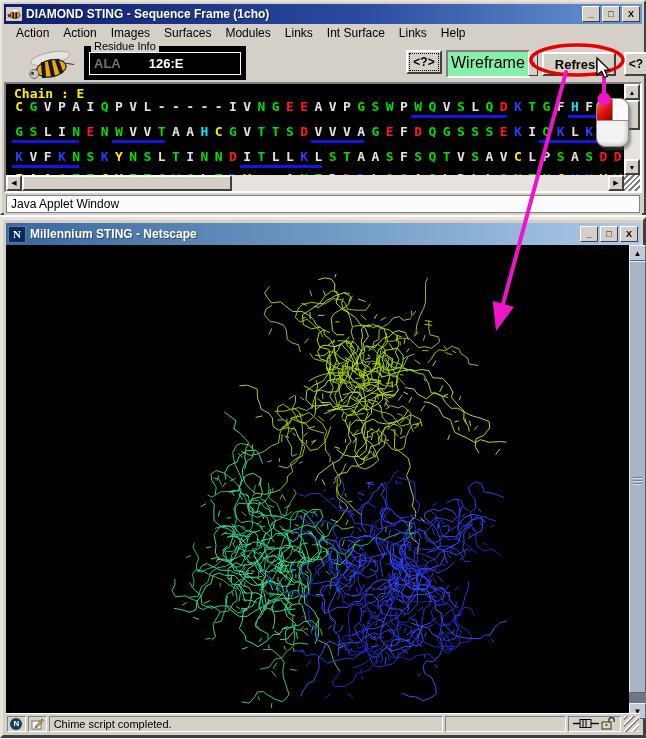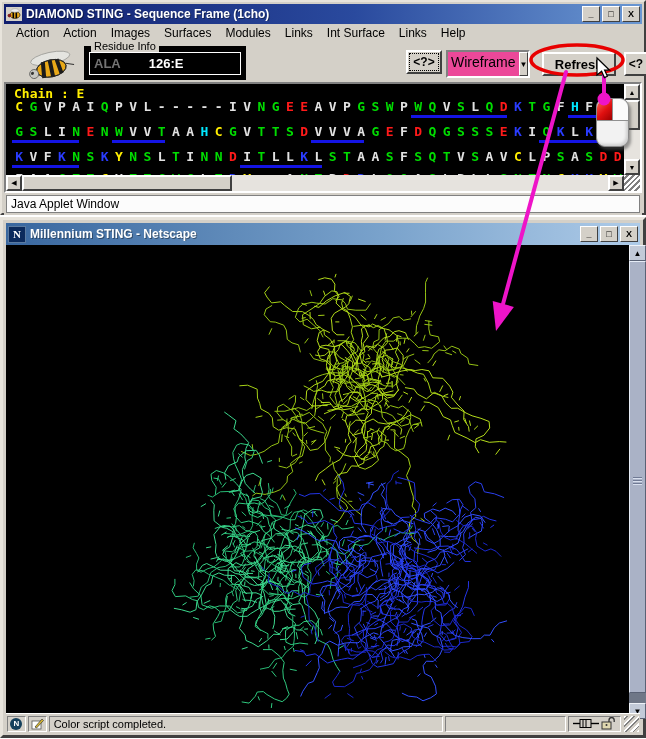--- a/index.html
+++ b/index.html
@@ -25,21 +25,21 @@
   .fieldset{position:absolute;border:1px solid #000;}
   .fieldset .legend{position:absolute;top:-7px;left:6px;font-size:11px;background:#d4d0c8;padding:0 3px;color:#000;white-space:nowrap;}
   .ri-box{background:#000;}
   .ri-inner{position:absolute;left:4px;top:5px;right:4px;bottom:4px;border:1px solid #fff;background:#000;
             display:flex;align-items:center;font-weight:bold;font-size:13px;}
   .rc-box{background:#fff;}
   .swatch-row{position:absolute;left:2px;top:6px;display:flex;}
   .swatch{width:14px;height:15px;border:1px solid #000;margin-right:1px;}
   .swatch.sel{border:2px solid #000;margin:-1px 0 0 -1px;width:15px;height:16px;}
   .combo{position:absolute;display:flex;background:#fff;border:2px solid;border-color:#808080 #fff #fff #808080;}
-  .combo .val{flex:1;font-size:14px;color:#000;padding:2px 3px;white-space:nowrap;background:#ec4899;}
+  .combo .val{flex:1;font-size:16px;color:#000;padding:2px 3px;white-space:nowrap;background:#86efac;}
   .combo .drop{width:16px;background:#d4d0c8;border:1px solid;border-color:#fff #404040 #404040 #fff;
                display:flex;align-items:center;justify-content:center;font-size:8px;color:#000;}
   
   .seq-area{position:absolute;left:2px;right:2px;top:80px;height:111px;background:#000;
             border:2px solid;border-color:#808080 #fff #fff #808080;box-sizing:border-box;}
   .seq-text{position:absolute;left:0;top:0;right:16px;bottom:16px;overflow:hidden;background:#000;}
   .chain-label{position:absolute;left:8px;top:2px;font-family:"DejaVu Sans Mono",monospace;
                font-weight:bold;font-size:13px;color:#ffee00;}
   .seq-row{position:absolute;left:6px;display:flex;font-family:"DejaVu Sans Mono",monospace;font-weight:bold;font-size:13px;}
   .seq-row span{flex:0 0 14.25px;text-align:center;}
@@ -562,21 +562,21 @@
     <div class="status2">
       <div class="st-ico sunken">
         <div style="width:12px;height:12px;border-radius:50%;background:#14405c;color:#fff;font-size:8px;font-weight:bold;display:flex;align-items:center;justify-content:center;">N</div>
       </div>
       <div class="st-ico sunken">
         <svg width="13" height="12" viewBox="0 0 13 12">
           <rect x="1" y="3" width="9" height="8" fill="#fff" stroke="#555" stroke-width="0.8"></rect>
           <path d="M4 9 L11 1 L12.5 2.5 L5.5 10 Z" fill="#d8b830" stroke="#333" stroke-width="0.7"></path>
         </svg>
       </div>
-      <div class="st-field sunken" style="width:398px;">Color script completed.</div>
+      <div class="st-field sunken" style="width:398px;">Chime script completed.</div>
       <div class="st-field sunken" style="width:122px;"></div>
       <div class="st-field sunken" style="width:54px;justify-content:space-around;">
         <svg width="26" height="11" viewBox="0 0 26 11">
           <line x1="0" y1="5.5" x2="7" y2="5.5" stroke="#000" stroke-width="1.4"></line>
           <rect x="7" y="1.5" width="11" height="8" fill="#d4d0c8" stroke="#000" stroke-width="1"></rect>
           <line x1="10" y1="1.5" x2="10" y2="9.5" stroke="#000" stroke-width="1"></line>
           <line x1="13" y1="1.5" x2="13" y2="9.5" stroke="#000" stroke-width="1"></line>
           <line x1="18" y1="5.5" x2="26" y2="5.5" stroke="#000" stroke-width="1.4"></line>
         </svg>
         <svg width="14" height="13" viewBox="0 0 14 13">

